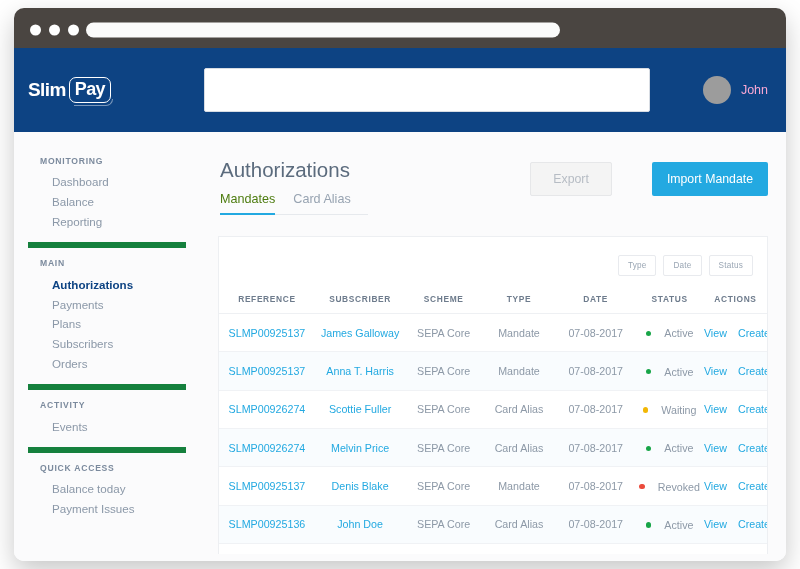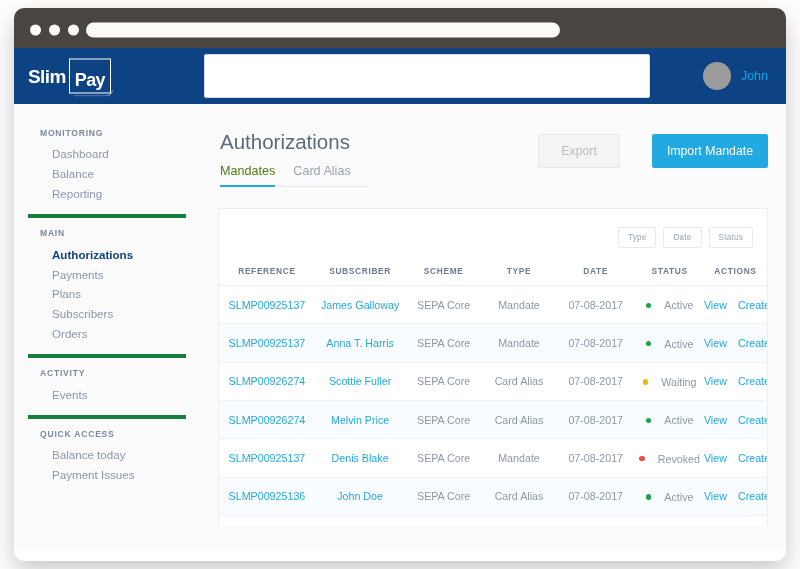--- a/index.html
+++ b/index.html
@@ -25,32 +25,32 @@
     background:#ffffff;transform:translateY(-50%);
   }
   .dot.d1{left:16px;} .dot.d2{left:35px;} .dot.d3{left:54px;}
   .urlbar{
     position:absolute;left:72px;top:22px;transform:translateY(-50%);
     width:474px;height:15px;background:#fbfbfa;border-radius:8px;
   }
 
   
   .appbar{
-    height:56px;background:#0d4383;position:relative;
+    height:84px;background:#0d4383;position:relative;
   }
   .logo{
     position:absolute;left:14px;top:50%;transform:translateY(-50%);
     display:flex;align-items:center;gap:3px;
   }
   .logo-slim{
     color:#ffffff;font-weight:bold;font-size:19px;letter-spacing:-.6px;
     font-family:"Liberation Sans",sans-serif;
   }
   .logo-pay-box{
-    border:1.6px solid #ffffff;border-radius:0;padding:10px 5px 2px 5px;
+    border:1.6px solid #ffffff;border-radius:7px;padding:1px 5px 2px 5px;
     position:relative;
   }
   .logo-pay{
     color:#ffffff;font-weight:bold;font-size:18px;letter-spacing:-.6px;
     font-family:"Liberation Sans",sans-serif;
   }
   .logo-pay-box:after{
     content:"";position:absolute;left:4px;right:-3px;bottom:-4px;height:6px;
     border-bottom:1.4px solid rgba(255,255,255,.45);
     border-right:1.4px solid rgba(255,255,255,.45);
@@ -64,34 +64,34 @@
     width:100%;height:100%;box-sizing:border-box;
     background:#ffffff;border:1px solid #d7dce3;border-radius:2px;
     font-size:13px;color:#444;padding:0 12px;outline:none;
     font-family:"Liberation Sans",sans-serif;
   }
   .user{
     position:absolute;right:18px;top:50%;transform:translateY(-50%);
     display:flex;align-items:center;gap:10px;
   }
   .avatar{width:28px;height:28px;border-radius:50%;background:#9c9c9c;}
-  .user-name{color:#0ea5e9;font-size:12.5px;}
+  .user-name{color:#f9a8d4;font-size:12.5px;}
 
   
   .content{
     position:relative;height:calc(553px - 40px - 68px);
     background:#fbfbfc;display:flex;
   }
 
   
   .sidebar{
     width:186px;flex:0 0 186px;padding-top:24px;box-sizing:border-box;
     background:#fbfbfc;
   }
-  .nav-group{padding:0 0 11px 0;margin:0 14px 10px 14px;border-bottom:4px solid #15803d;}
+  .nav-group{padding:0 0 11px 0;margin:0 14px 10px 14px;border-bottom:6px solid #15803d;}
   .nav-group.last{border-bottom:none;}
   .nav-title{
     font-size:8.6px;font-weight:bold;letter-spacing:.75px;color:#7b8a9d;
     margin:0 0 6px 12px;text-transform:uppercase;
   }
   .nav-item{
     font-size:11.6px;color:#8b98a8;padding:3.4px 0 3.4px 24px;cursor:pointer;
     white-space:nowrap;
   }
   .nav-item.active{color:#0d4383;font-weight:bold;}
@@ -105,21 +105,21 @@
     display:flex;gap:18px;border-bottom:1px solid #e6e9ed;width:148px;
     margin-left:2px;
   }
   .tab{
     font-size:12.6px;color:#97a3b1;padding-bottom:7px;cursor:pointer;
     border-bottom:2.4px solid transparent;margin-bottom:-1px;
   }
   .tab.active{color:#4d7c0f;border-bottom-color:#23a9e1;}
 
   .actions-top{
-    position:absolute;right:18px;top:30px;display:flex;align-items:center;
+    position:absolute;right:18px;top:30px;display:flex;gap:8px;align-items:center;
   }
   .btn{
     font-size:12.3px;border-radius:2px;cursor:pointer;
     font-family:"Liberation Sans",sans-serif;border:none;
   }
   .btn-export{
     background:#f4f4f4;color:#b6bcc4;border:1px solid #e6e7e9;
     padding:9px 22px;
   }
   .btn-import{

